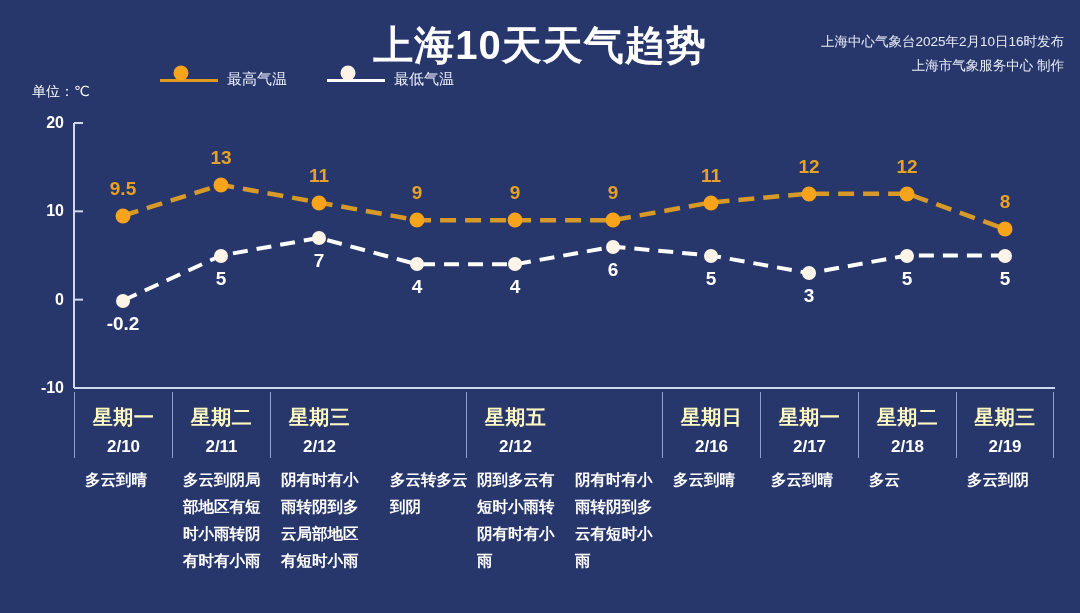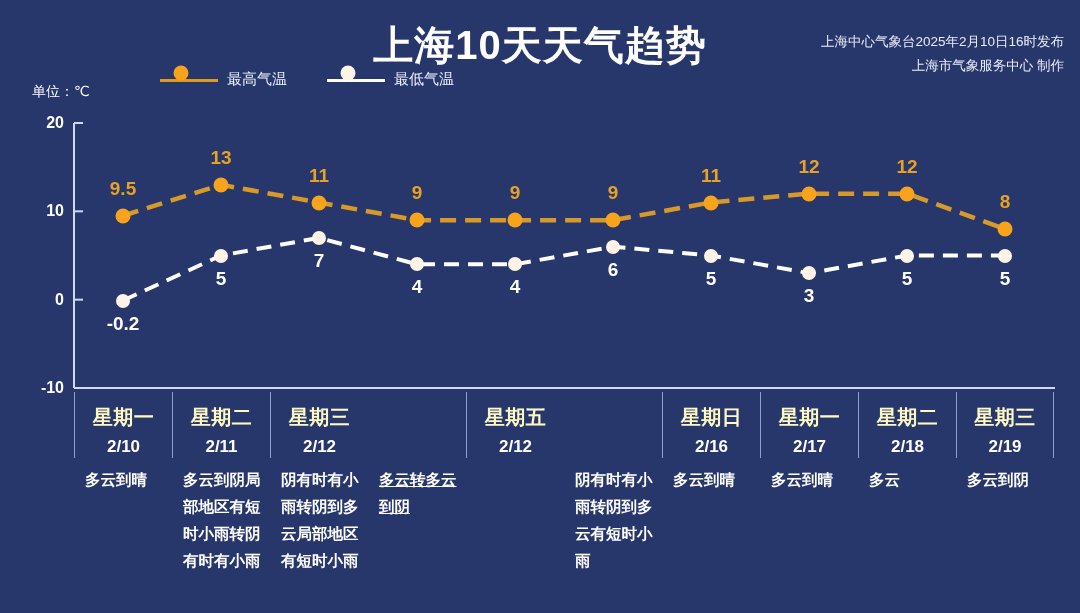--- a/index.html
+++ b/index.html
@@ -190,25 +190,26 @@
     <div class="daycol" style="left: 172px; width: 98px; height: 66px;">
       <div class="dow">星期二</div>
       <div class="date">2/11</div>
     </div>
     <div class="desc" style="left: 183px; width: 78px;">多云到阴局部地区有短时小雨转阴有时有小雨</div>
     <div class="daycol" style="left: 270px; width: 98px; height: 66px;">
       <div class="dow">星期三</div>
       <div class="date">2/12</div>
     </div>
     <div class="desc" style="left: 281px; width: 78px;">阴有时有小雨转阴到多云局部地区有短时小雨</div>
-    <div class="desc" style="left: 379px; width: 78px; text-decoration: underline;">多云转多云到阴</div>
+    <div class="desc" style="left: 390px; width: 78px;">多云转多云到阴</div>
     <div class="daycol" style="left: 466px; width: 98px; height: 66px;">
       <div class="dow">星期五</div>
       <div class="date">2/12</div>
     </div>
+    <div class="desc" style="left: 477px; width: 78px;">阴到多云有短时小雨转阴有时有小雨</div>
     <div class="desc" style="left: 575px; width: 78px;">阴有时有小雨转阴到多云有短时小雨</div>
     <div class="daycol" style="left: 662px; width: 98px; height: 66px;">
       <div class="dow">星期日</div>
       <div class="date">2/16</div>
     </div>
     <div class="desc" style="left: 673px; width: 78px;">多云到晴</div>
     <div class="daycol" style="left: 760px; width: 98px; height: 66px;">
       <div class="dow">星期一</div>
       <div class="date">2/17</div>
     </div>

